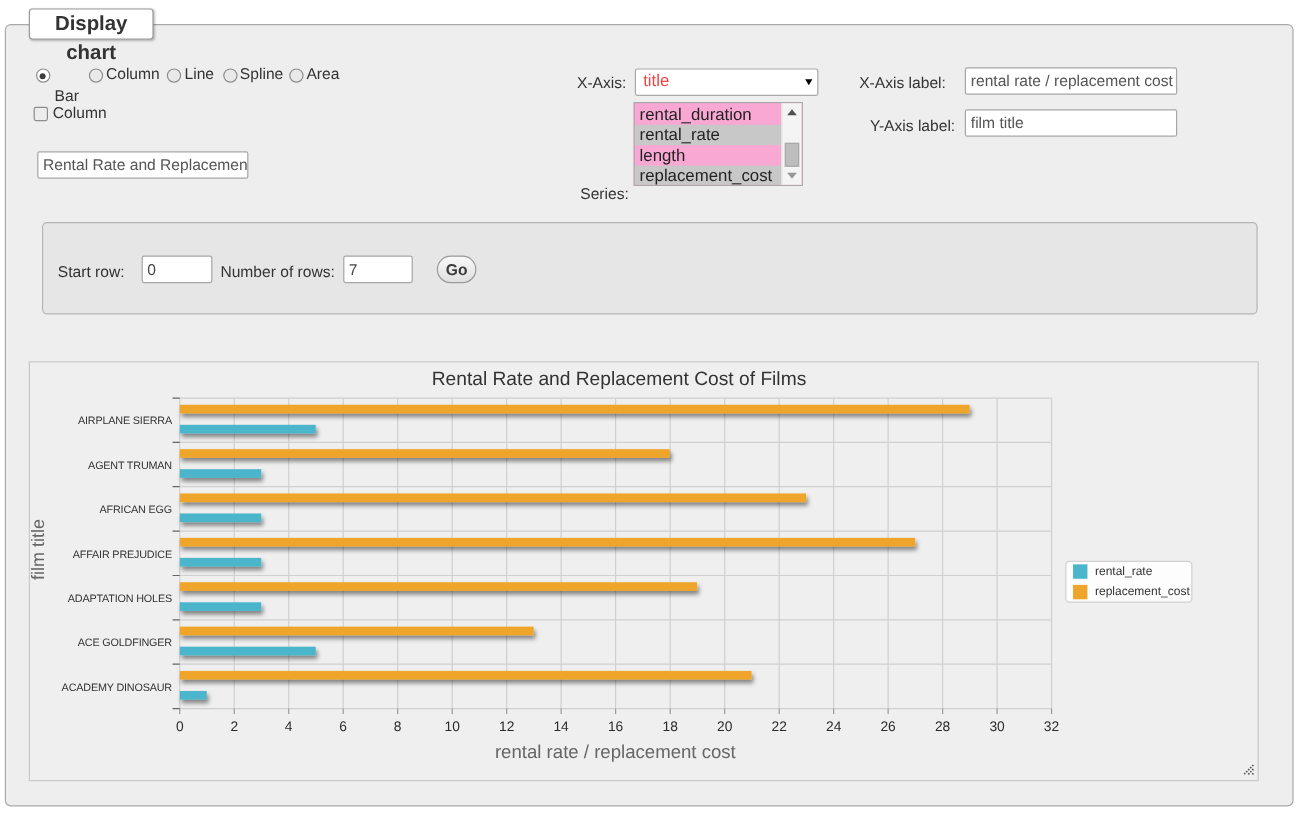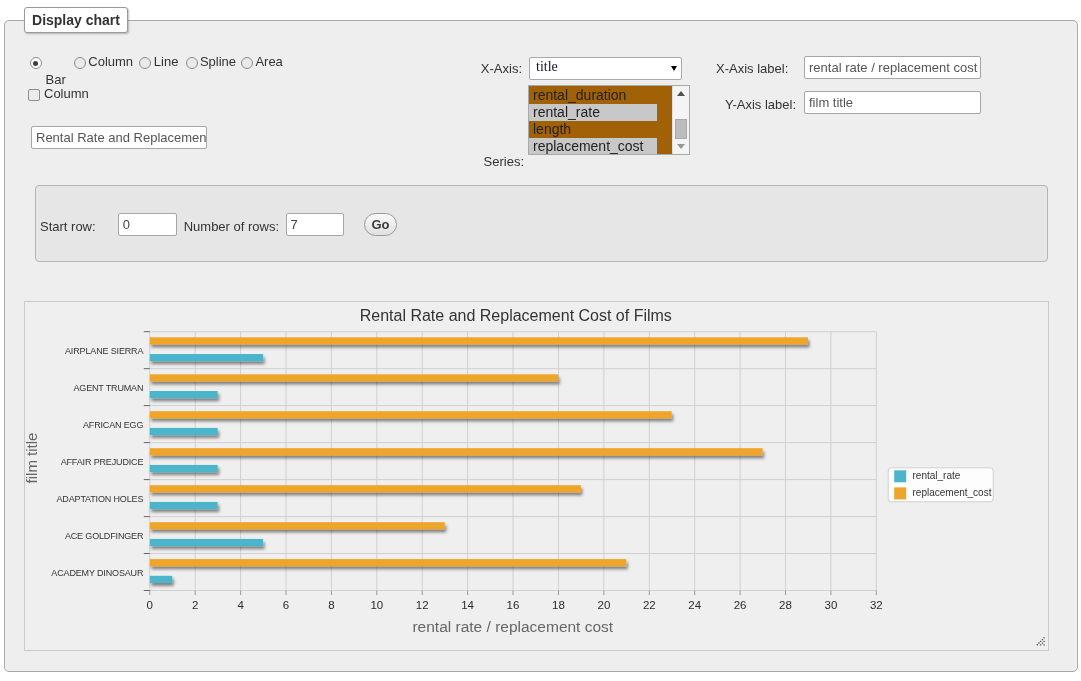--- a/index.html
+++ b/index.html
@@ -16,21 +16,21 @@
 .opt { position:absolute; left:0; width:128px; height:17px; line-height:17px;
   padding-left:4px; font-size:14px; color:#222; }
 </style></head>
 <body>
 
 <div class="abs" style="left:4px;top:20px;width:1074px;height:652px;background:#eeeeee;
   border:1px solid #a9a9a9;border-radius:5px;"></div>
 
 <div class="abs" style="left:24px;top:7px;width:104px;height:26px;background:#fff;
   border:1px solid #9a9a9a;border-radius:3px;box-shadow:1px 1px 2px rgba(0,0,0,0.25);
-  font-size:14px;font-weight:bold;color:#333;text-align:center;line-height:24px;">Display chart</div>
+  font-size:17px;font-weight:bold;color:#333;text-align:center;line-height:24px;">Display chart</div>
 
 <span class="radio on" style="left:29.5px;top:57px;"></span>
 <span class="lbl" style="left:45.5px;top:54px;margin-top:18px;">Bar</span>
 <span class="radio" style="left:73.5px;top:57px;"></span>
 <span class="lbl" style="left:88.3px;top:54px;">Column</span>
 <span class="radio" style="left:139.3px;top:57px;"></span>
 <span class="lbl" style="left:153.8px;top:54px;">Line</span>
 <span class="radio" style="left:186px;top:57px;"></span>
 <span class="lbl" style="left:199.9px;top:54px;">Spline</span>
 <span class="radio" style="left:241.2px;top:57px;"></span>
@@ -38,26 +38,26 @@
 
 <span class="abs" style="left:28.3px;top:88.5px;width:12px;height:12px;border:1px solid #8d8d8d;
   border-radius:2px;background:#ececec;"></span>
 <span class="lbl" style="left:44px;top:85.5px;">Column</span>
 
 <input class="inp" style="left: 31px; top: 126px; width: 176px;" value="Rental Rate and Replacement Cost of Films">
 
 <span class="lbl" style="left:450px;top:61px;width:72px;text-align:right;">X-Axis:</span>
 <div class="abs" style="left:529px;top:57px;width:153px;height:23px;background:#fff;
   border:1px solid #a9a9a9;border-radius:2px;"></div>
-<span class="abs" style="left:536px;top:58.5px;font-size:14px;color:#0f172a;line-height:16px;font-family:Liberation Serif, serif;">title</span>
+<span class="abs" style="left:536px;top:58.5px;font-size:14px;color:#ef4444;line-height:16px;">title</span>
 <span class="abs" style="left:670.5px;top:66px;width:0;height:0;border-left:3.2px solid transparent;
   border-right:3.2px solid transparent;border-top:5.8px solid #000;"></span>
 
 <span class="lbl" style="left:452px;top:154px;width:72px;text-align:right;">Series:</span>
-<div class="abs" style="left:528px;top:85px;width:162px;height:70px;background:#a16207;border:1px solid #a9a9a9;">
+<div class="abs" style="left:528px;top:85px;width:141px;height:70px;background:#f9a8d4;border:1px solid #a9a9a9;">
   <div class="opt" style="top:0.5px;">rental_duration</div>
   <div class="opt" style="top:17.5px;background:#c8c8c8;">rental_rate</div>
   <div class="opt" style="top:34.5px;">length</div>
   <div class="opt" style="top:51.5px;height:16.5px;background:#c8c8c8;">replacement_cost</div>
   <div style="position:absolute;right:0;top:0;width:17px;height:68px;background:#f4f4f4;border-left:1px solid #e0e0e0;">
 <div style="position:absolute;left:0;top:0;width:17px;height:15px;">
         <span style="position:absolute;left:4px;top:5px;width:0;height:0;border-left:4.5px solid transparent;border-right:4.5px solid transparent;border-bottom:5px solid #505050;"></span>
       </div>
 <div style="position:absolute;left:2px;top:33px;width:12px;height:20px;background:#bdbdbd;border:1px solid #a9a9a9;"></div>
 <div style="position:absolute;left:0;bottom:0;width:17px;height:15px;">
@@ -66,21 +66,21 @@
 </div>
 </div>
 
 <span class="lbl" style="left:716px;top:61px;width:80px;text-align:left;">X-Axis label:</span>
 <input class="inp" style="left: 804px; top: 55.5px; width: 177px;" value="rental rate / replacement cost">
 <span class="lbl" style="left:716px;top:96.5px;width:80px;text-align:right;">Y-Axis label:</span>
 <input class="inp" style="left: 804px; top: 91px; width: 177px;" value="film title">
 
 <div class="abs" style="left:35px;top:184.5px;width:1012.5px;height:77px;background:#e6e6e6;
   border:1px solid #b5b5b5;border-radius:4px;"></div>
-<span class="lbl" style="left:40px;top:218.5px;width:72px;text-align:left;">Start row:</span>
+<span class="lbl" style="left:40px;top:218.5px;width:72px;text-align:center;">Start row:</span>
 <input class="inp" style="left: 117.8px; top: 213px; width: 59px; color: rgb(68, 68, 68);" value="0">
 <span class="lbl" style="left:183.7px;top:218.5px;">Number of rows:</span>
 <input class="inp" style="left: 285.6px; top: 213px; width: 58px; color: rgb(68, 68, 68);" value="7">
 <div class="abs" style="left:364px;top:213px;width:33px;height:23px;border:1px solid #9a9a9a;
   border-radius:12px;background:linear-gradient(#f9f9f9,#e0e0e0);font-size:13px;font-weight:bold;
   color:#3a3a3a;text-align:center;line-height:21px;">Go</div>
 
 <div class="abs" style="left:24px;top:300.5px;width:1025px;height:350.5px;background:#efefef;
   border:1px solid #c9c9c9;"></div>
 

